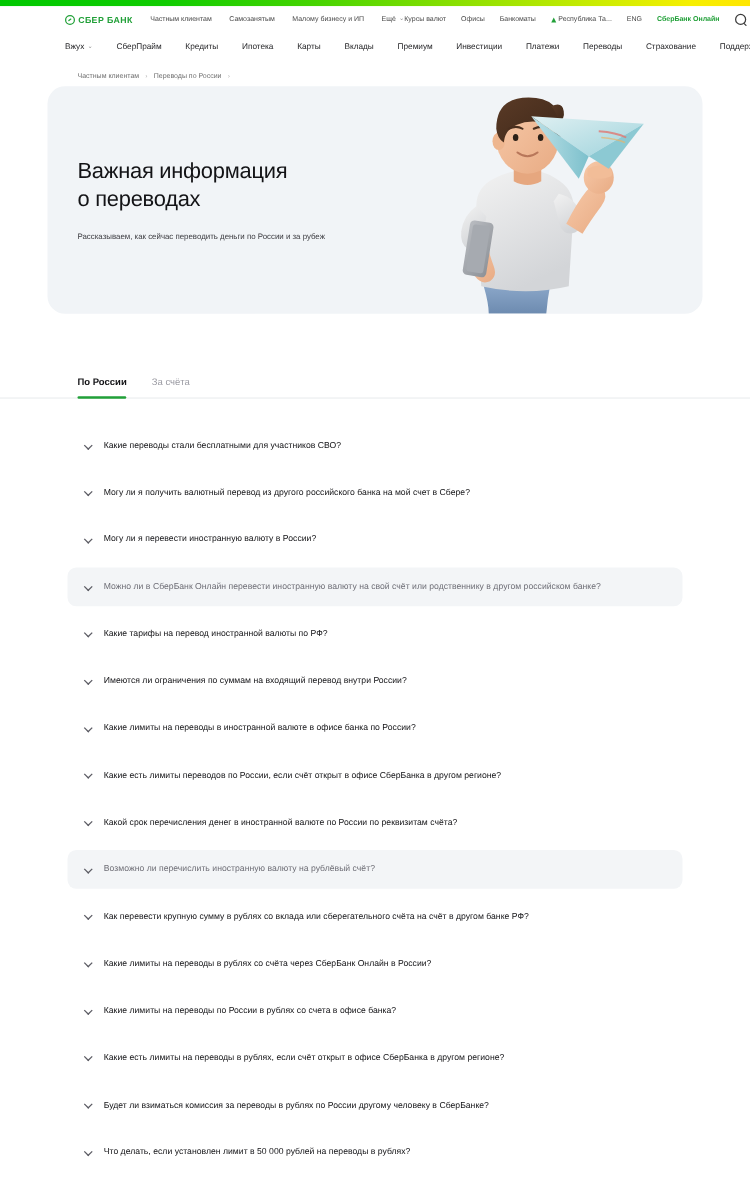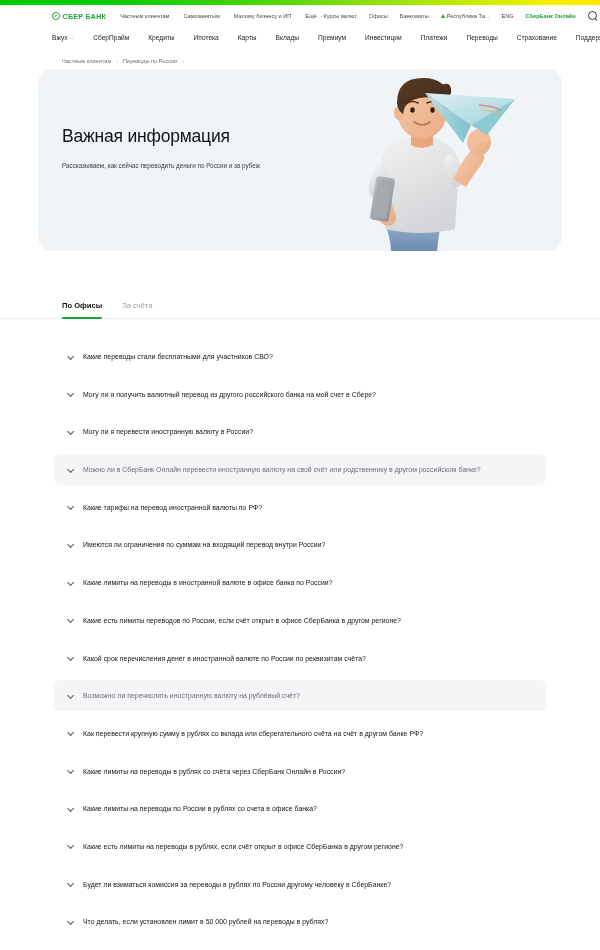--- a/index.html
+++ b/index.html
@@ -301,20 +301,21 @@
   <span class="crumb-sep">›</span>
   <span class="crumb">Переводы по России</span>
   <span class="crumb-sep">›</span>
 </div>
 
 <div class="hero-wrap">
   <div class="hero">
     <div class="hero-copy">
       <div class="hero-title">
         <div>Важная информация</div>
+        <div>о переводах</div>
       </div>
       <div class="hero-sub">Рассказываем, как сейчас переводить деньги по России и за рубеж</div>
     </div>
 
     <svg class="illus" viewBox="0 0 205 182">
       <defs>
         <linearGradient id="skin" x1="0" y1="0" x2="1" y2="1">
           <stop offset="0" stop-color="#f7c9a8"></stop>
             <stop offset="1" stop-color="#e8ab84"></stop>
         </linearGradient>
@@ -382,21 +383,21 @@
       <path d="M96 24 L186 30 L142 56 Z" fill="url(#planeA)"></path>
       <path d="M96 24 L142 56 L134 74 Z" fill="url(#planeB)"></path>
       <path d="M142 56 L186 30 L158 66 Z" fill="#8cc9d3"></path>
       <path d="M150 36 q14 1 22 5" stroke="#e2706a" stroke-width="1.5" fill="none" opacity="0.75"></path>
       <path d="M152 41 q12 1 19 4" stroke="#e8b46a" stroke-width="1.4" fill="none" opacity="0.7"></path>
     </svg>
   </div>
 </div>
 
 <div class="tabs-row">
-  <span class="tab active">По Офисы</span>
+  <span class="tab active">По России</span>
   <span class="tab">За счёта</span>
 </div>
 
 <div class="faq" id="faq-list">
     <div class="faq-item">
       <span class="chev"></span>
       <span class="faq-q">Какие переводы стали бесплатными для участников СВО?</span>
     </div>
     <div class="faq-item">
       <span class="chev"></span>

